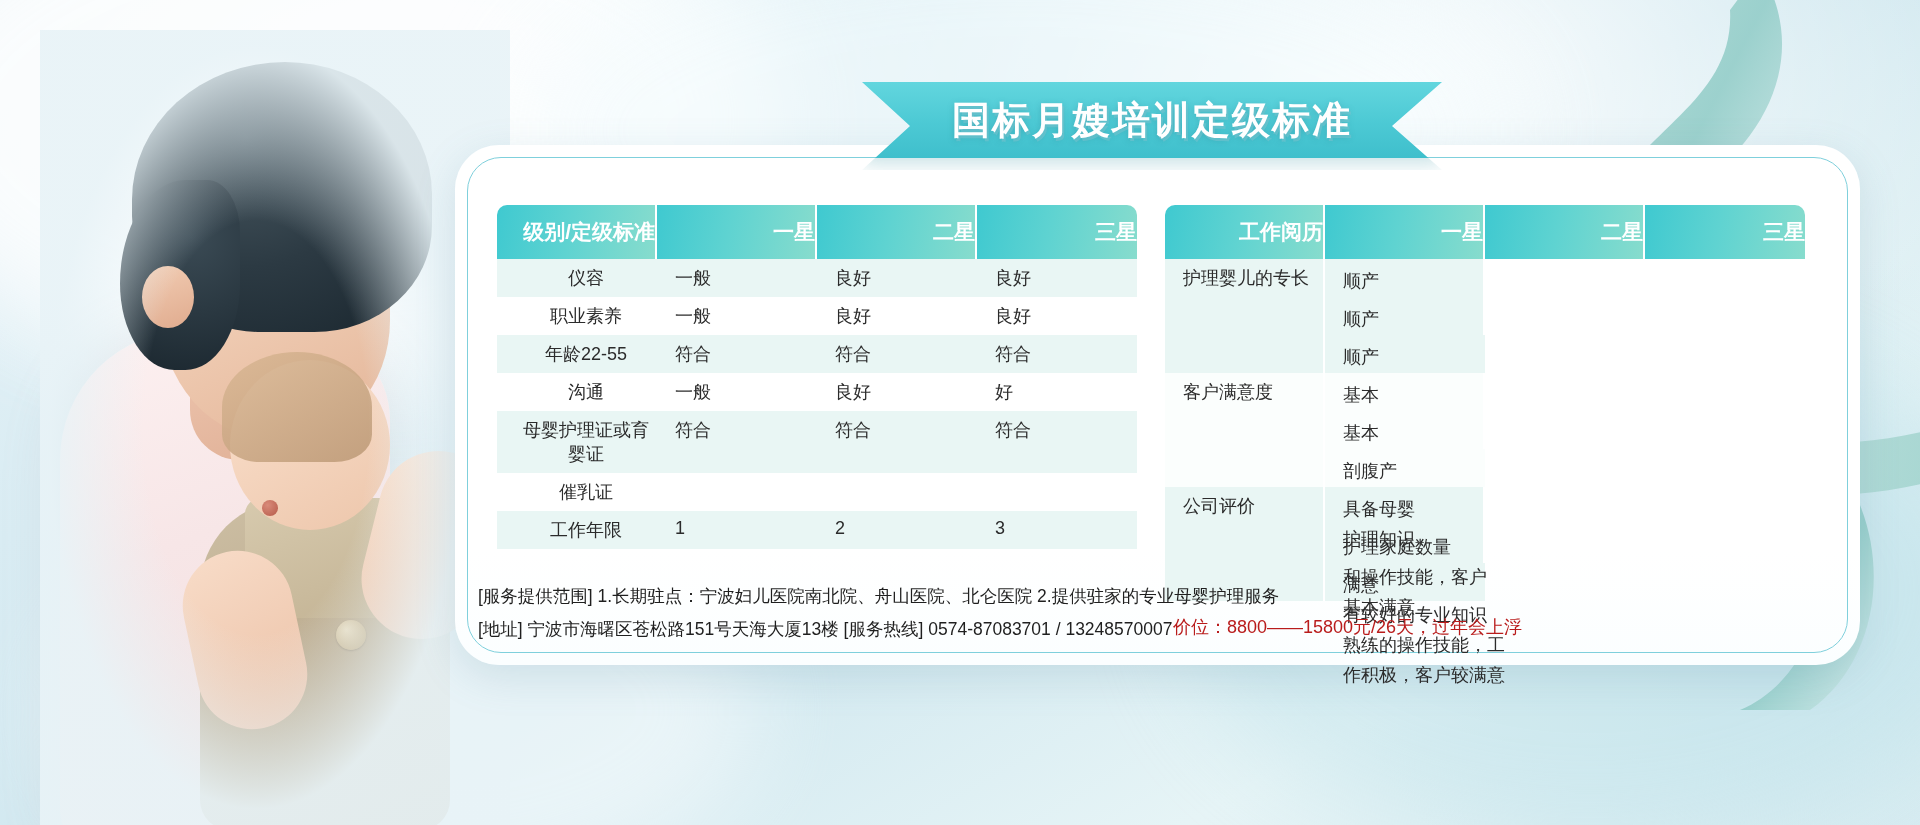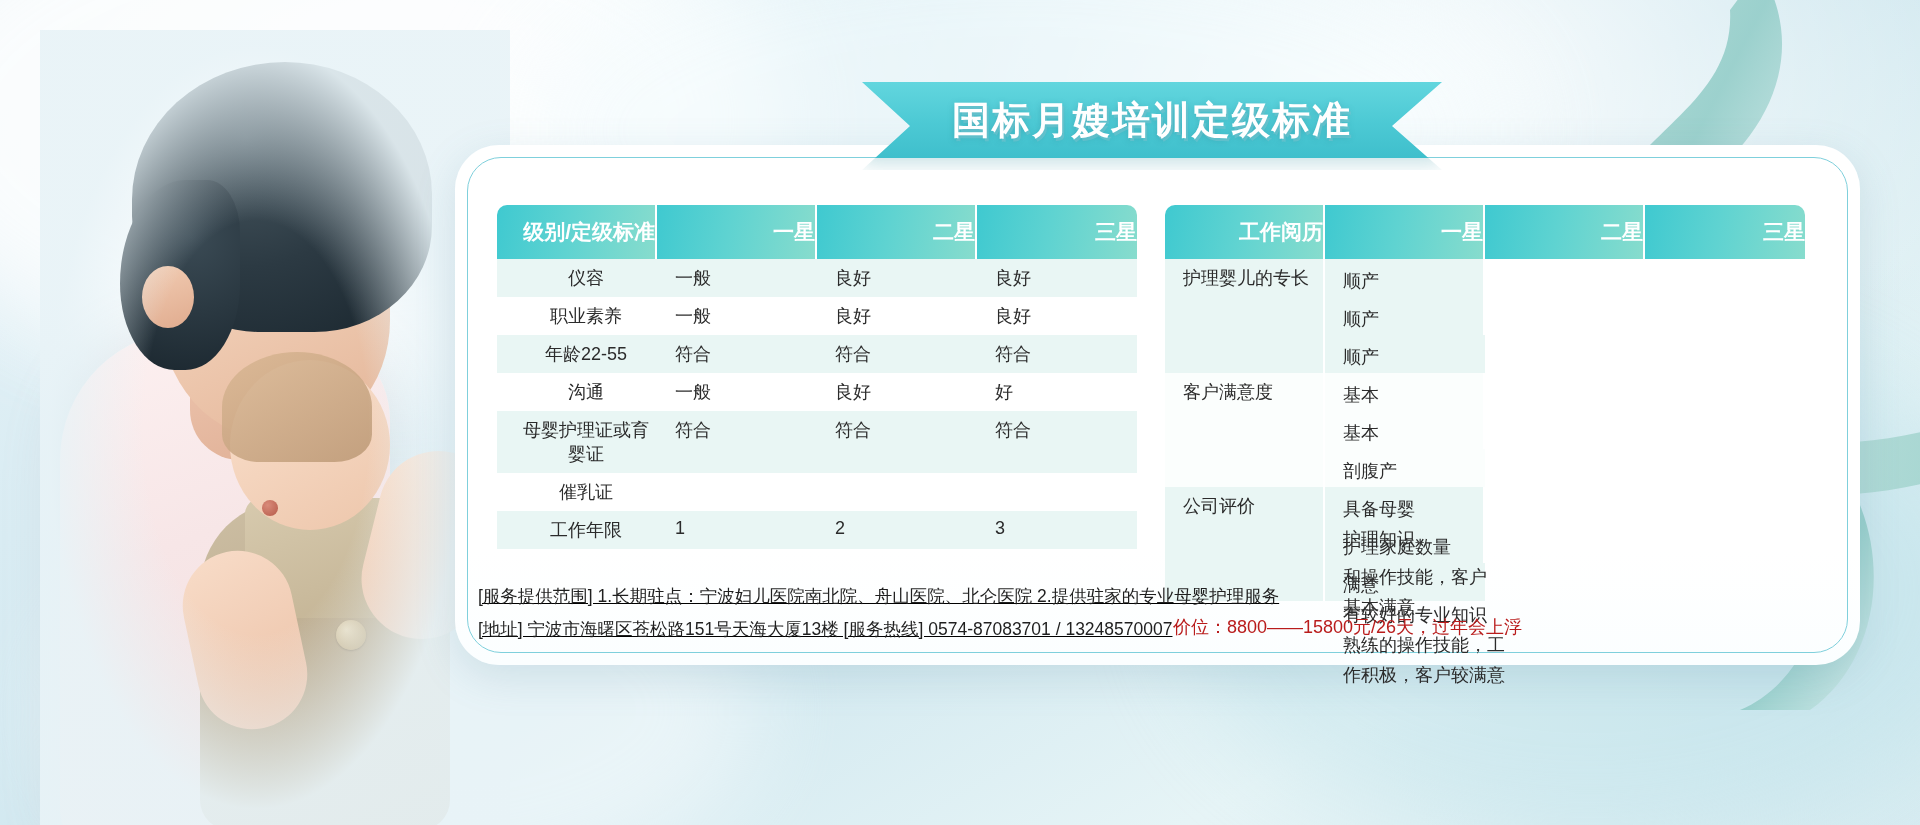--- a/index.html
+++ b/index.html
@@ -107,21 +107,21 @@
   
   .tbl-right tbody td{background:#e9f6f4;border-right:2px solid #ffffff;}
   .tbl-right tbody td:last-child{border-right:none;}
   .tbl-right tbody tr.alt td{background:#fbfefd;}
   .cell-lines{display:block;}
   .cell-lines span{display:block;line-height:30px;white-space:nowrap;}
 
   .price-note{margin-top:14px;font-size:18px;color:#b91c1c;padding-left:8px;}
 
   
-  .footer{position:absolute;left:478px;top:580px;width:1200px;z-index:5;text-decoration:underline;}
+  .footer{position:absolute;left:478px;top:580px;width:1200px;z-index:5;}
   .footer div{font-size:17.5px;color:#1f1f1f;line-height:33px;white-space:nowrap;}
 </style>
 </head>
 <body>
 
 <div class="bg">
   <div class="bg-streak bg-s1"></div>
   <div class="bg-streak bg-s2"></div>
   <div class="bg-streak bg-s3"></div>
   <div class="bg-streak bg-s4"></div>

